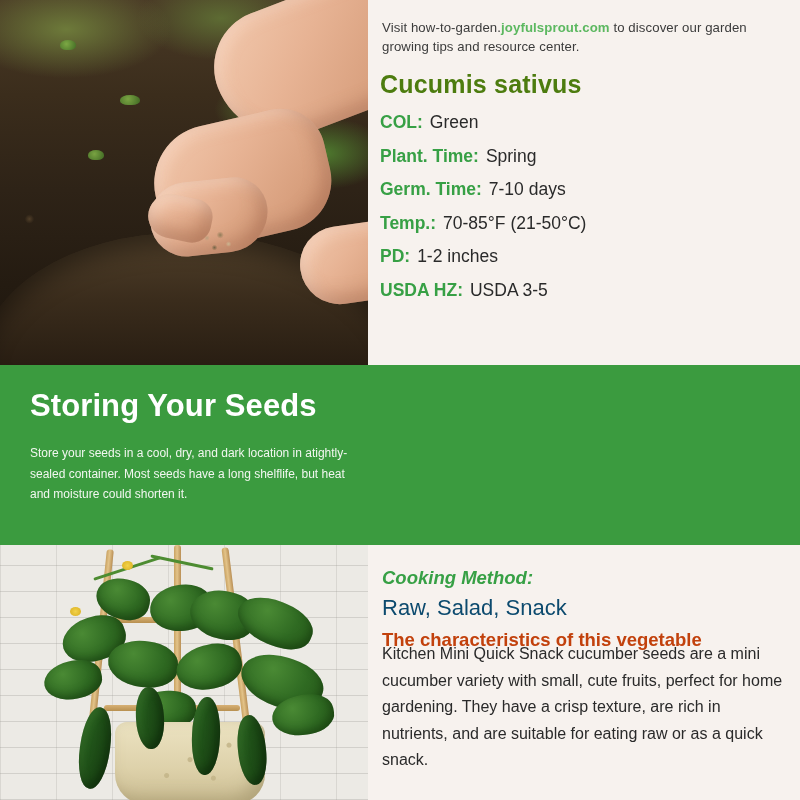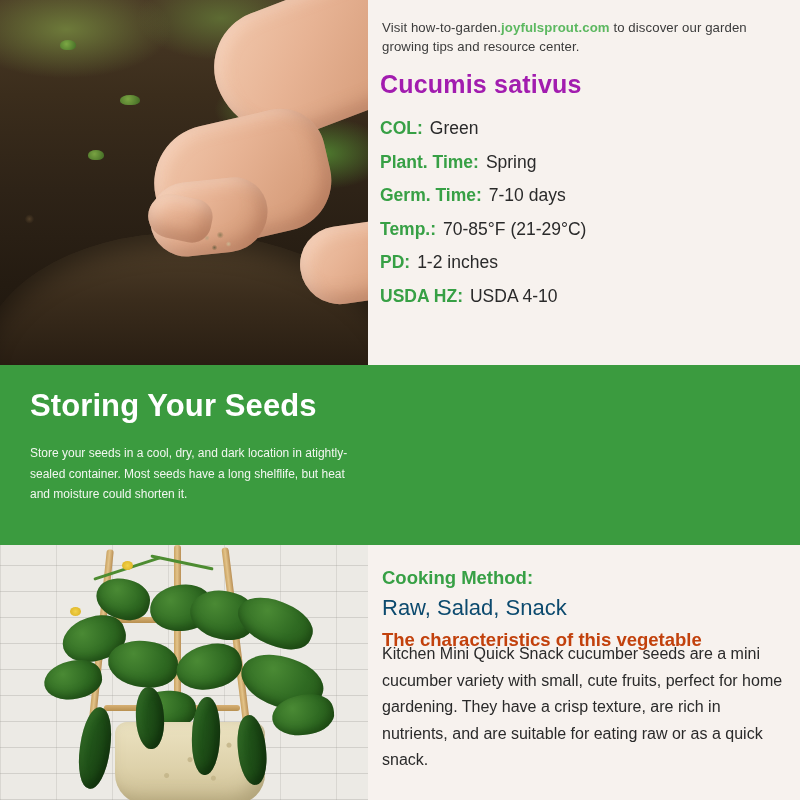--- a/index.html
+++ b/index.html
@@ -100,25 +100,25 @@
     background:#f7f2ee;
   }
   .visit-line{
     position:absolute;left:14px;top:18px;width:404px;
     font-size:13.2px;line-height:19px;color:#3b3b3b;
     letter-spacing:.1px;
   }
   .visit-line .url{color:#5cb860;font-weight:600;}
   .species{
     position:absolute;left:12px;top:70px;
-    font-size:25px;font-weight:bold;color:#a21caf;letter-spacing:.2px;
+    font-size:25px;font-weight:bold;color:#4d7c0f;letter-spacing:.2px;
   }
   .spec-list{position:absolute;left:12px;top:112px;width:418px;}
   .spec-row{
-    height:33.5px;display:flex;align-items:center;
+    height:33.5px;display:flex;align-items:flex-start;
     font-size:17.5px;color:#2a2a2a;white-space:nowrap;
   }
   .spec-row .k{color:#37a045;font-weight:bold;margin-right:7px;}
 
   
   .green-band{
     position:absolute;left:0;top:365px;width:800px;height:180px;
     background:#3b9b3f;overflow:hidden;
   }
   .store-title{
@@ -187,21 +187,21 @@
   .flower{
     position:absolute;width:11px;height:9px;border-radius:50%;
     background:radial-gradient(circle,#f2d34a,#d9ad1e);
   }
 
   .cook-panel{
     position:absolute;left:368px;top:0;width:432px;height:255px;background:#f7f2ee;
   }
   .cook-title{
     position:absolute;left:14px;top:22px;
-    font-size:18.5px;font-weight:bold;color:#37a045;
+    font-size:18.5px;font-weight:bold;color:#37a045;font-style:italic;
   }
   .cook-value{
     position:absolute;left:14px;top:50px;
     font-size:22px;color:#0c4a6e;
   }
   .char-title{
     position:absolute;left:14px;top:84px;
     font-size:18.5px;font-weight:bold;color:#c2410c;letter-spacing:0;
   }
   .char-body{
@@ -248,29 +248,29 @@
         <div class="spec-row">
           <span class="k">Plant. Time:</span>
           <span class="v">Spring</span>
         </div>
         <div class="spec-row">
           <span class="k">Germ. Time:</span>
           <span class="v">7-10 days</span>
         </div>
         <div class="spec-row">
           <span class="k">Temp.:</span>
-          <span class="v">70-85°F (21-29°C)</span>
+          <span class="v">70-85°F (21-50°C)</span>
         </div>
         <div class="spec-row">
           <span class="k">PD:</span>
           <span class="v">1-2 inches</span>
         </div>
         <div class="spec-row">
           <span class="k">USDA HZ:</span>
-          <span class="v">USDA 4-10</span>
+          <span class="v">USDA 3-5</span>
         </div>
       </div>
     </div>
   </div>
 
   <div class="green-band">
     
   </div>
   <div class="store-title">Storing Your Seeds</div>
   <div class="store-body">Store your seeds in a cool, dry, and dark location in atightly-sealed container. Most seeds have a long shelflife, but heat and moisture could shorten it.</div>

